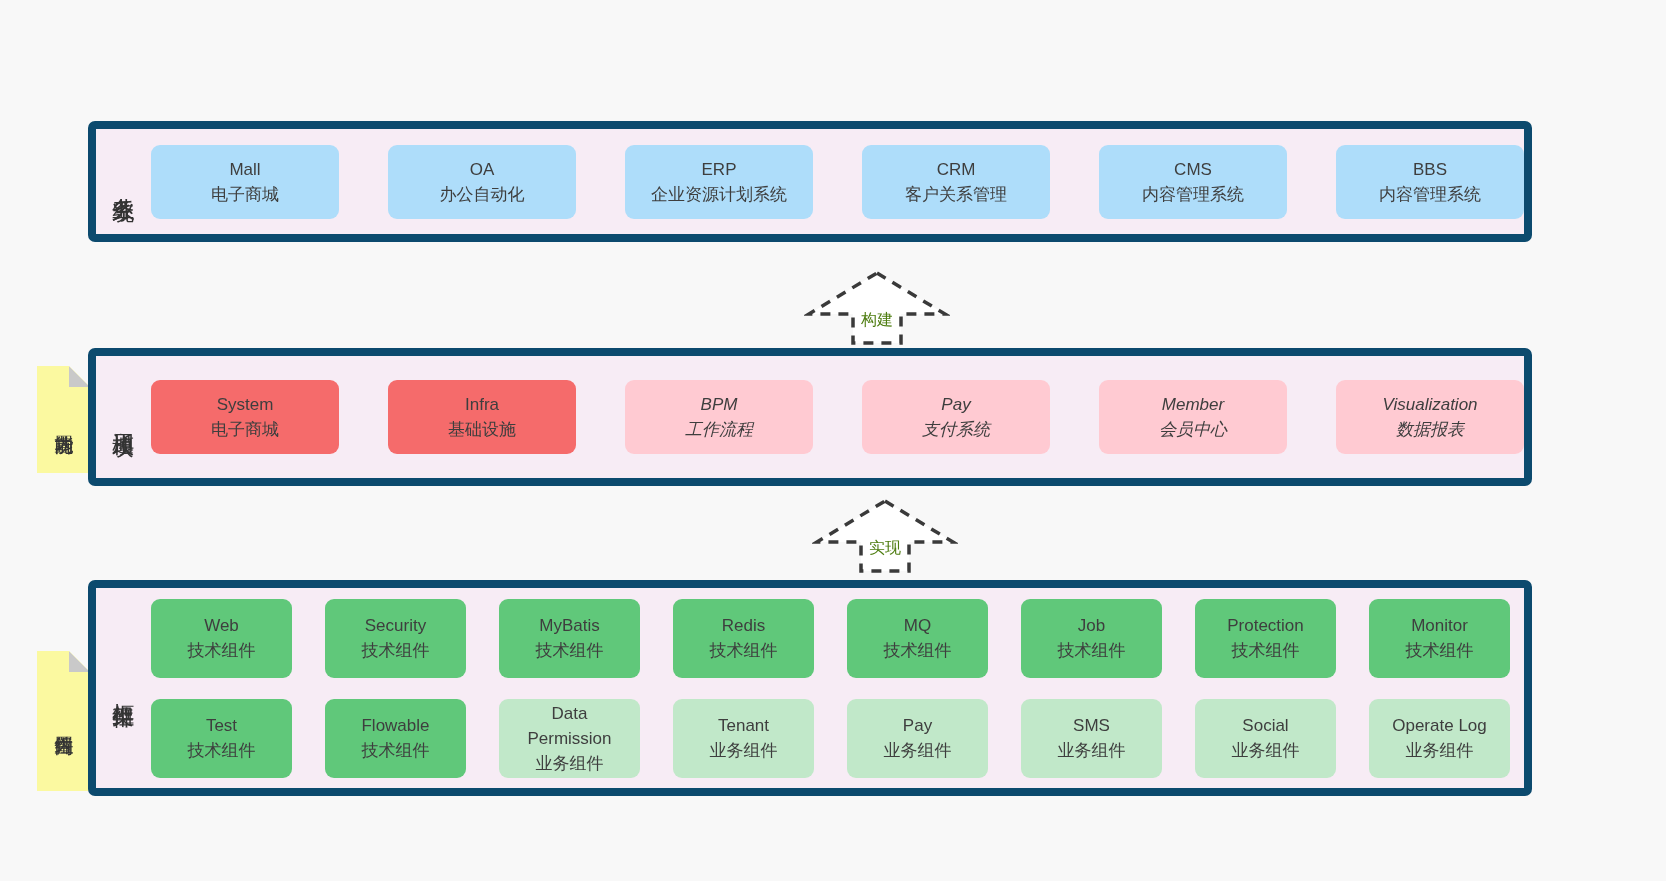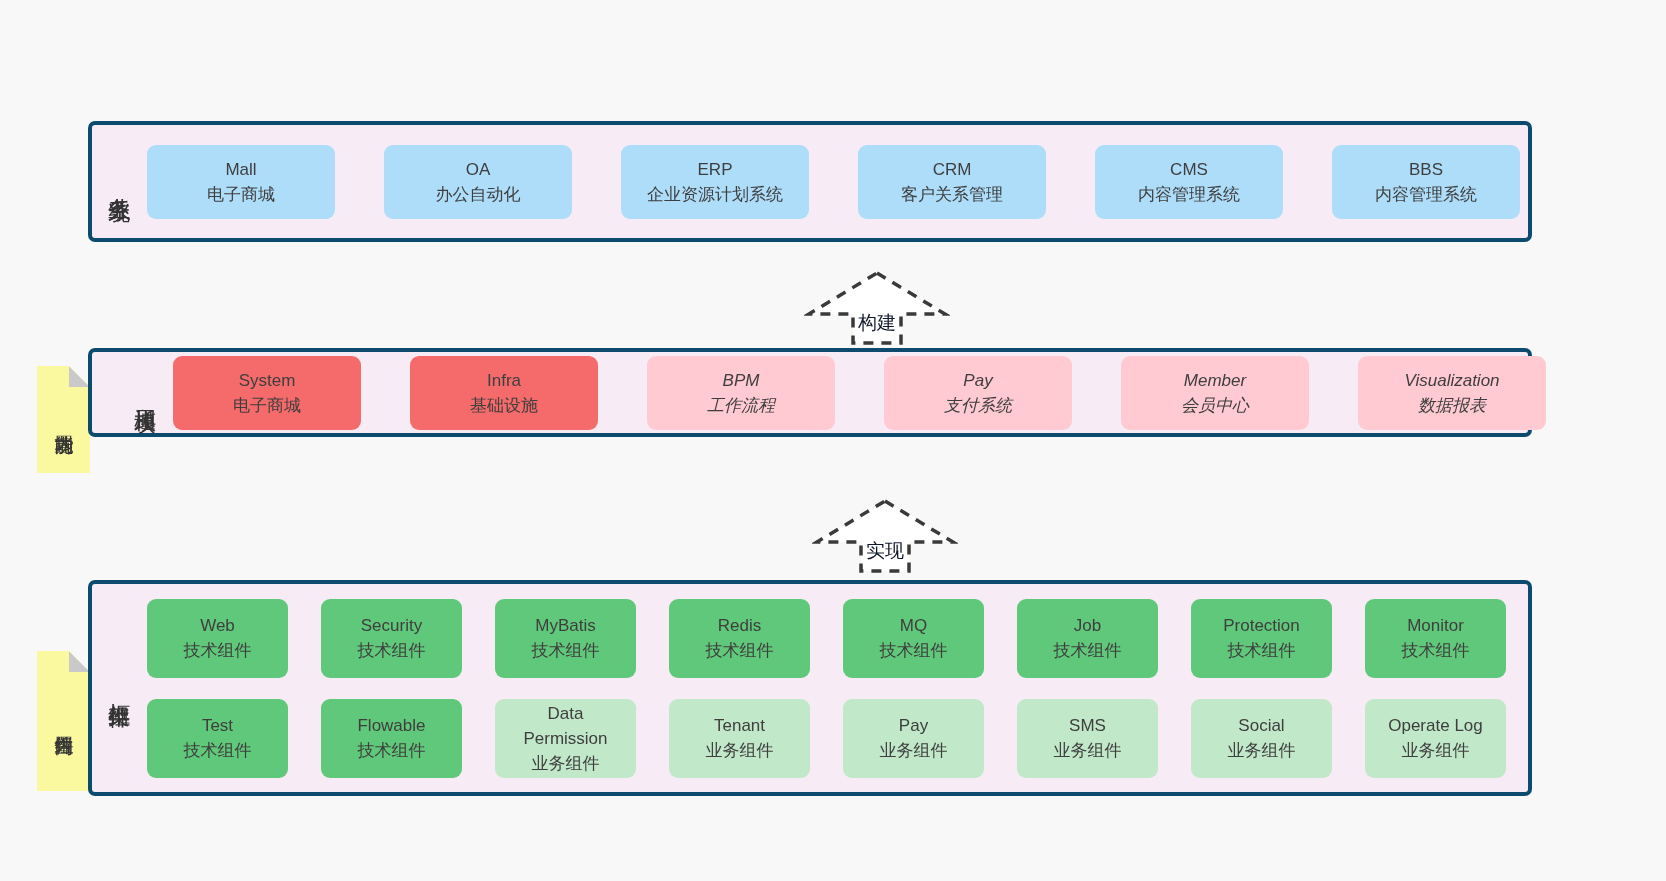--- a/index.html
+++ b/index.html
@@ -4,25 +4,25 @@
 <style>
   html,body{margin:0;padding:0;background:#f8f8f8;}
   .canvas{
     position:relative;width:1666px;height:881px;background:#f8f8f8;
     font-family:"Liberation Sans","DejaVu Sans",sans-serif;color:#3d3d3d;
     overflow:hidden;
   }
   
   .band{
     position:absolute;left:88px;width:1444px;box-sizing:border-box;
-    background:#f7ecf5;border:4px solid #0c4a6e;border-radius:7px;
+    background:#f7ecf5;border:8px solid #0c4a6e;border-radius:7px;
     display:flex;align-items:center;z-index:2;
   }
   #band-business{top:121px;height:121px;}
-  #band-modules{top:348px;height:89px;padding-left:26px;}
+  #band-modules{top:348px;height:138px;}
   #band-framework{top:580px;height:216px;}
   .band-label-wrap{flex:0 0 55px;display:flex;justify-content:center;align-items:center;}
   .band-label{
     writing-mode:vertical-rl;text-orientation:upright;
     font-size:22px;line-height:1.06;letter-spacing:1px;color:#333;
   }
   .boxes{display:flex;align-items:center;}
   .wide-gap{gap:49px;}
   .small-gap{gap:33px;}
   .rows{display:flex;flex-direction:column;gap:21px;}
@@ -55,21 +55,21 @@
     writing-mode:vertical-rl;text-orientation:upright;
     font-size:19px;line-height:1.1;color:#333;
   }
   
   .arrow{position:absolute;width:146px;height:76px;z-index:1;}
   #arrow-build{left:804px;top:270px;}
   #arrow-impl{left:812px;top:498px;}
   .arrow svg{display:block;}
   .arrow-label{
     position:absolute;left:50%;top:40px;transform:translateX(-50%);
-    background:#ffffff;padding:0 3px;font-size:19px;color:#0f172a;white-space:nowrap;
+    background:#ffffff;padding:0 3px;font-size:16px;color:#4d7c0f;white-space:nowrap;
   }
 </style>
 </head>
 <body>
 
 <div class="canvas">
 
   <div class="sticky" id="sticky-modules">
     <div class="fold"></div>
     <div class="sticky-text">内置功能</div>

